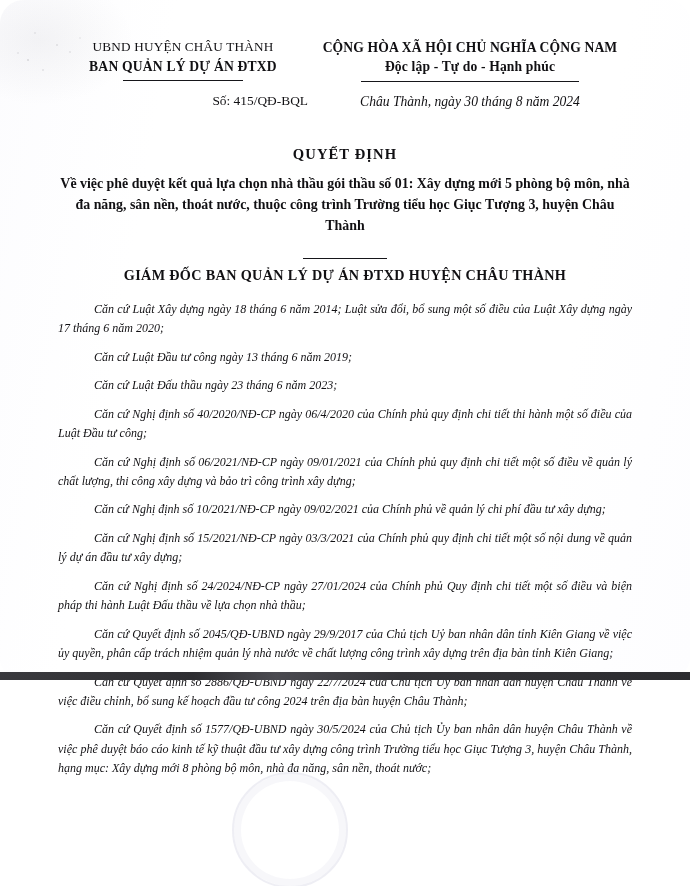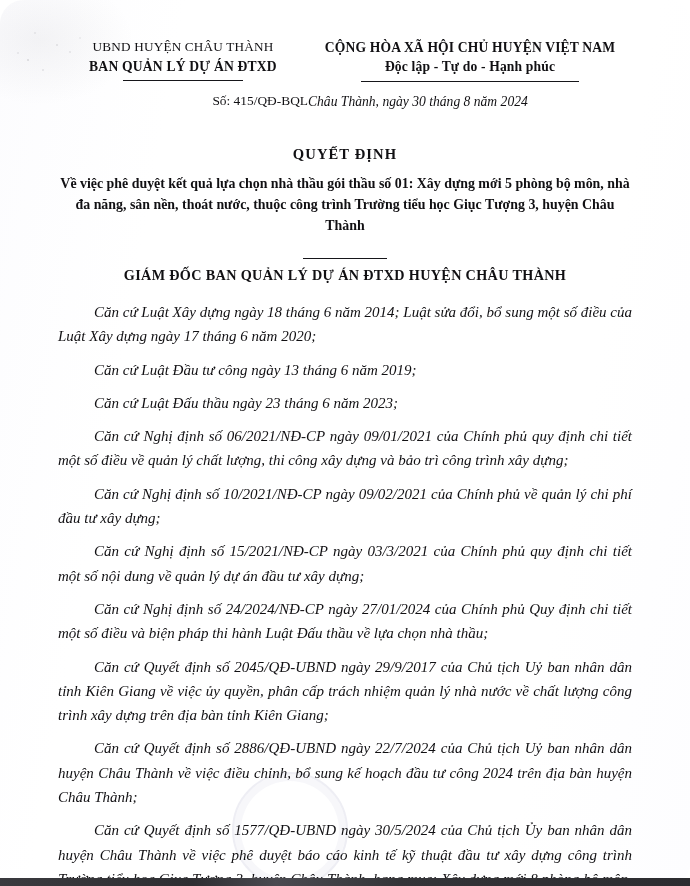--- a/index.html
+++ b/index.html
@@ -12,21 +12,21 @@
     overflow: hidden;
     background: #ffffff;
     font-family: "Liberation Serif", serif;
     color: #111013;
   }
 
   
   #page {
     position: relative;
     width: 690px;
-    height: 886px;
+    height: 680px;
     box-sizing: border-box;
     background:
       radial-gradient(ellipse 130px 90px at 40px 40px, rgba(150,150,160,0.10) 0%, rgba(150,150,160,0.0) 72%),
       linear-gradient(100deg, #fcfcfe 0%, #ffffff 22%, #ffffff 78%, #fdfdff 100%);
     border-radius: 24px;
   }
   
   #scan-speck {
     position: absolute;
     left: 10px; top: 8px;
@@ -111,21 +111,21 @@
 
   .doc-number {
     font-size: 13.4px;
     text-align: right;
     margin-top: 12px;
     white-space: nowrap;
   }
   .place-date {
     font-style: italic;
     font-size: 13.6px;
-    text-align: left;
+    text-align: center;
     margin-top: 12px;
     white-space: nowrap;
   }
 
   
   .decision-block {
     text-align: center;
     margin-top: 36px;
   }
   .decision-word {
@@ -154,21 +154,21 @@
     font-weight: bold;
     font-size: 14.2px;
     letter-spacing: .35px;
     margin-top: 8px;
   }
 
   
   .basis-list { margin-top: 16px; }
   .basis {
     font-style: italic;
-    font-size: 15px;
+    font-size: 12px;
     line-height: 1.62;
     text-align: justify;
     text-indent: 36px;
     margin: 0 0 9px 0;
     hyphens: none;
   }
   .basis:last-child { margin-bottom: 0; }
 </style>
 </head>
 <body>
@@ -183,40 +183,41 @@
     <div class="masthead">
 
       <div class="mast-left">
         <div class="org-line1">UBND HUYỆN CHÂU THÀNH</div>
         <div class="org-line2">BAN QUẢN LÝ DỰ ÁN ĐTXD</div>
         <div class="rule rule-left"></div>
         <div class="doc-number">Số: 415/QĐ-BQL</div>
       </div>
 
       <div class="mast-right">
-        <div class="nation-line1">CỘNG HÒA XÃ HỘI CHỦ HUYỆN VIỆT NAM</div>
+        <div class="nation-line1">CỘNG HÒA XÃ HỘI CHỦ NGHĨA CỘNG NAM</div>
         <div class="nation-line2">Độc lập - Tự do - Hạnh phúc</div>
         <div class="rule rule-right"></div>
         <div class="place-date">Châu Thành, ngày 30 tháng 8 năm 2024</div>
       </div>
 
     </div>
 
     <div class="decision-block">
       <div class="decision-word">QUYẾT ĐỊNH</div>
       <div class="decision-subject">Về việc phê duyệt kết quả lựa chọn nhà thầu gói thầu số 01: Xây dựng mới 5 phòng bộ môn, nhà đa năng, sân nền, thoát nước, thuộc công trình Trường tiểu học Giục Tượng 3, huyện Châu Thành</div>
       <div class="center-rule"></div>
     </div>
 
     <div class="issuer">GIÁM ĐỐC BAN QUẢN LÝ DỰ ÁN ĐTXD HUYỆN CHÂU THÀNH</div>
 
     <div class="basis-list">
       <p class="basis">Căn cứ Luật Xây dựng ngày 18 tháng 6 năm 2014; Luật sửa đổi, bổ sung một số điều của Luật Xây dựng ngày 17 tháng 6 năm 2020;</p>
       <p class="basis">Căn cứ Luật Đầu tư công ngày 13 tháng 6 năm 2019;</p>
       <p class="basis">Căn cứ Luật Đấu thầu ngày 23 tháng 6 năm 2023;</p>
+      <p class="basis">Căn cứ Nghị định số 40/2020/NĐ-CP ngày 06/4/2020 của Chính phủ quy định chi tiết thi hành một số điều của Luật Đầu tư công;</p>
       <p class="basis">Căn cứ Nghị định số 06/2021/NĐ-CP ngày 09/01/2021 của Chính phủ quy định chi tiết một số điều về quản lý chất lượng, thi công xây dựng  và bảo trì công trình xây dựng;</p>
       <p class="basis">Căn cứ Nghị định số 10/2021/NĐ-CP ngày 09/02/2021 của Chính phủ về quản lý chi phí đầu tư xây dựng;</p>
       <p class="basis">Căn cứ Nghị định số 15/2021/NĐ-CP ngày 03/3/2021 của Chính phủ quy định chi tiết một số nội dung về quản lý dự án đầu tư xây dựng;</p>
       <p class="basis">Căn cứ Nghị định số 24/2024/NĐ-CP ngày 27/01/2024 của Chính phủ Quy định chi tiết một số điều và biện pháp thi hành Luật Đấu thầu về lựa chọn nhà thầu;</p>
       <p class="basis">Căn cứ Quyết định số 2045/QĐ-UBND ngày 29/9/2017 của Chủ tịch Uỷ ban nhân dân tỉnh Kiên Giang về việc ủy quyền, phân cấp trách nhiệm quản lý nhà nước về chất lượng công trình xây dựng trên địa bàn tỉnh Kiên Giang;</p>
       <p class="basis">Căn cứ Quyết định số 2886/QĐ-UBND ngày 22/7/2024 của Chủ tịch Uỷ ban nhân dân huyện Châu Thành về việc điều chỉnh, bổ sung kế hoạch đầu tư công 2024 trên địa bàn huyện Châu Thành;</p>
       <p class="basis">Căn cứ Quyết định số 1577/QĐ-UBND ngày 30/5/2024 của Chủ tịch Ủy ban nhân dân huyện Châu Thành về việc phê duyệt báo cáo kinh tế kỹ thuật đầu tư xây dựng công trình Trường tiểu học Giục Tượng 3, huyện Châu Thành, hạng mục: Xây dựng mới 8 phòng bộ môn, nhà đa năng, sân nền, thoát nước;</p>
     </div>
 
   </div>

